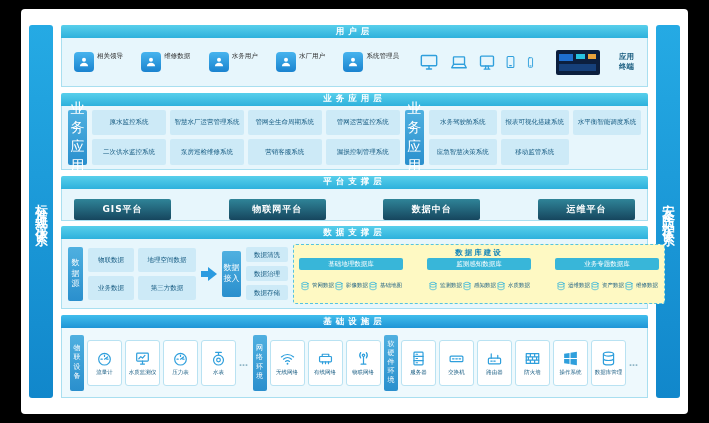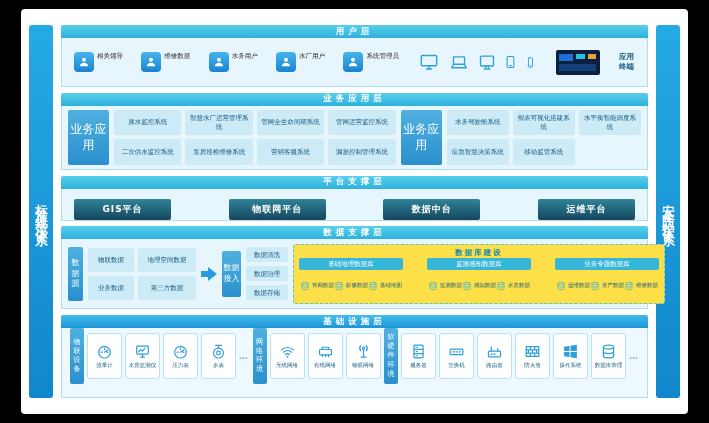--- a/index.html
+++ b/index.html
@@ -45,54 +45,54 @@
   .term-lb { width:17px; font-size:7.5px; line-height:1.35; color:#1b5e80; font-weight:bold; text-align:center; }
 
   
   .vlabel { background:linear-gradient(180deg,#4fb0e0,#2a8fcd); color:#fff; border-radius:2px;
     display:flex; align-items:center; justify-content:center; text-align:center; flex:none; }
   .cell { background:#cdeaf7; border-radius:2px; color:#155a80; font-size:6.5px; line-height:1.25;
     display:flex; align-items:center; justify-content:center; text-align:center; padding:1px 2px; }
 
   
   .biz-bd { height:64px; display:flex; gap:5px; padding:4px 6px; }
-  .biz-bd .vlabel { width:41px; font-size:12px; line-height:1.35; padding:0 1px; }
+  .biz-bd .vlabel { width:19px; font-size:14px; line-height:1.35; padding:0 1px; }
   .grid { display:grid; gap:4px; }
   .g4 { grid-template-columns:repeat(4,1fr); grid-auto-rows:1fr; flex:1.45; }
   .g3 { grid-template-columns:repeat(3,1fr); grid-auto-rows:1fr; flex:1; }
 
   
   .plat-bd { height:32px; display:flex; align-items:flex-end; justify-content:space-between; padding:0 12px; }
   .plat { width:97px; height:21px; border-radius:2px; letter-spacing:1px;
     background:linear-gradient(180deg,#2f8498,#16465e); color:#fff; font-size:9px; font-weight:bold;
     display:flex; align-items:center; justify-content:center; }
 
   
   .data-bd { height:70px; display:flex; align-items:center; gap:5px; padding:0 6px; }
   .vlabel.src { width:15px; height:54px; font-size:8px; line-height:1.3; }
   .gsrc { grid-template-columns:46px 58px; grid-auto-rows:24px; flex:none; }
   .arrow { display:flex; align-items:center; flex:none; }
   .arrow .stem { width:7px; height:6px; background:#2b9be0; display:block; }
   .arrow .head { width:0; height:0; border-top:7px solid transparent; border-bottom:7px solid transparent; border-left:9px solid #2b9be0; display:block; }
   .vlabel.acc { width:19px; height:46px; font-size:8px; line-height:1.35; padding:0 1px; }
   .proc { display:flex; flex-direction:column; gap:4px; flex:none; }
   .proc .cell { width:42px; height:15px; padding:0; }
-  .dbpanel { flex:1; height:60px; border:1px dashed #55c3e2; background:#fde047; border-radius:3px;
+  .dbpanel { flex:1; height:60px; border:1px dashed #55c3e2; background:#fef9c3; border-radius:3px;
     padding:2px 5px 3px; display:flex; flex-direction:column; }
   .db-title { font-size:7.5px; font-weight:bold; color:#1787b8; text-align:center; letter-spacing:2px; height:11px; line-height:11px; }
   .db-groups { display:flex; gap:24px; flex:1; }
   .dbg { flex:1; display:flex; flex-direction:column; gap:2px; }
   .dbg-hd { height:12px; line-height:12px; background:#38b6d9; color:#fff; font-size:6.5px; text-align:center; border-radius:2px; }
   .dbg-items { display:flex; justify-content:space-between; align-items:center; flex:1; padding:0 1px; }
   .dbi { display:flex; align-items:center; gap:2px; }
   .dbic { width:10px; height:10px; color:#2fb3dc; flex:none; }
   .dbi span { font-size:5.5px; color:#155a80; white-space:nowrap; }
 
   
-  .infra-bd { height:70px; display:flex; justify-content:space-between; padding:0 8px; background:#eef9fd; }
+  .infra-bd { height:70px; display:flex; align-items:center; justify-content:space-between; padding:0 8px; background:#eef9fd; }
   .ig { display:flex; align-items:center; gap:3px; height:56px; }
   .ivl { width:14px; height:100%; font-size:7px; line-height:1.3; padding:0 1px; }
   .ig-items { display:flex; align-items:center; gap:3px; height:100%; }
   .ibox { width:35px; height:46px; background:#fff; border:1px solid #b9e2f2; border-radius:3px;
     display:flex; flex-direction:column; align-items:center; justify-content:center; gap:2px; }
   .iic { width:17px; height:17px; color:#2f9fdc; }
   .ilb { font-size:5.5px; color:#155a80; text-align:center; line-height:1.1; padding:0 1px; }
   .more { font-size:9px; color:#8fb5c6; font-weight:bold; letter-spacing:1px; }
 </style>
 </head>

